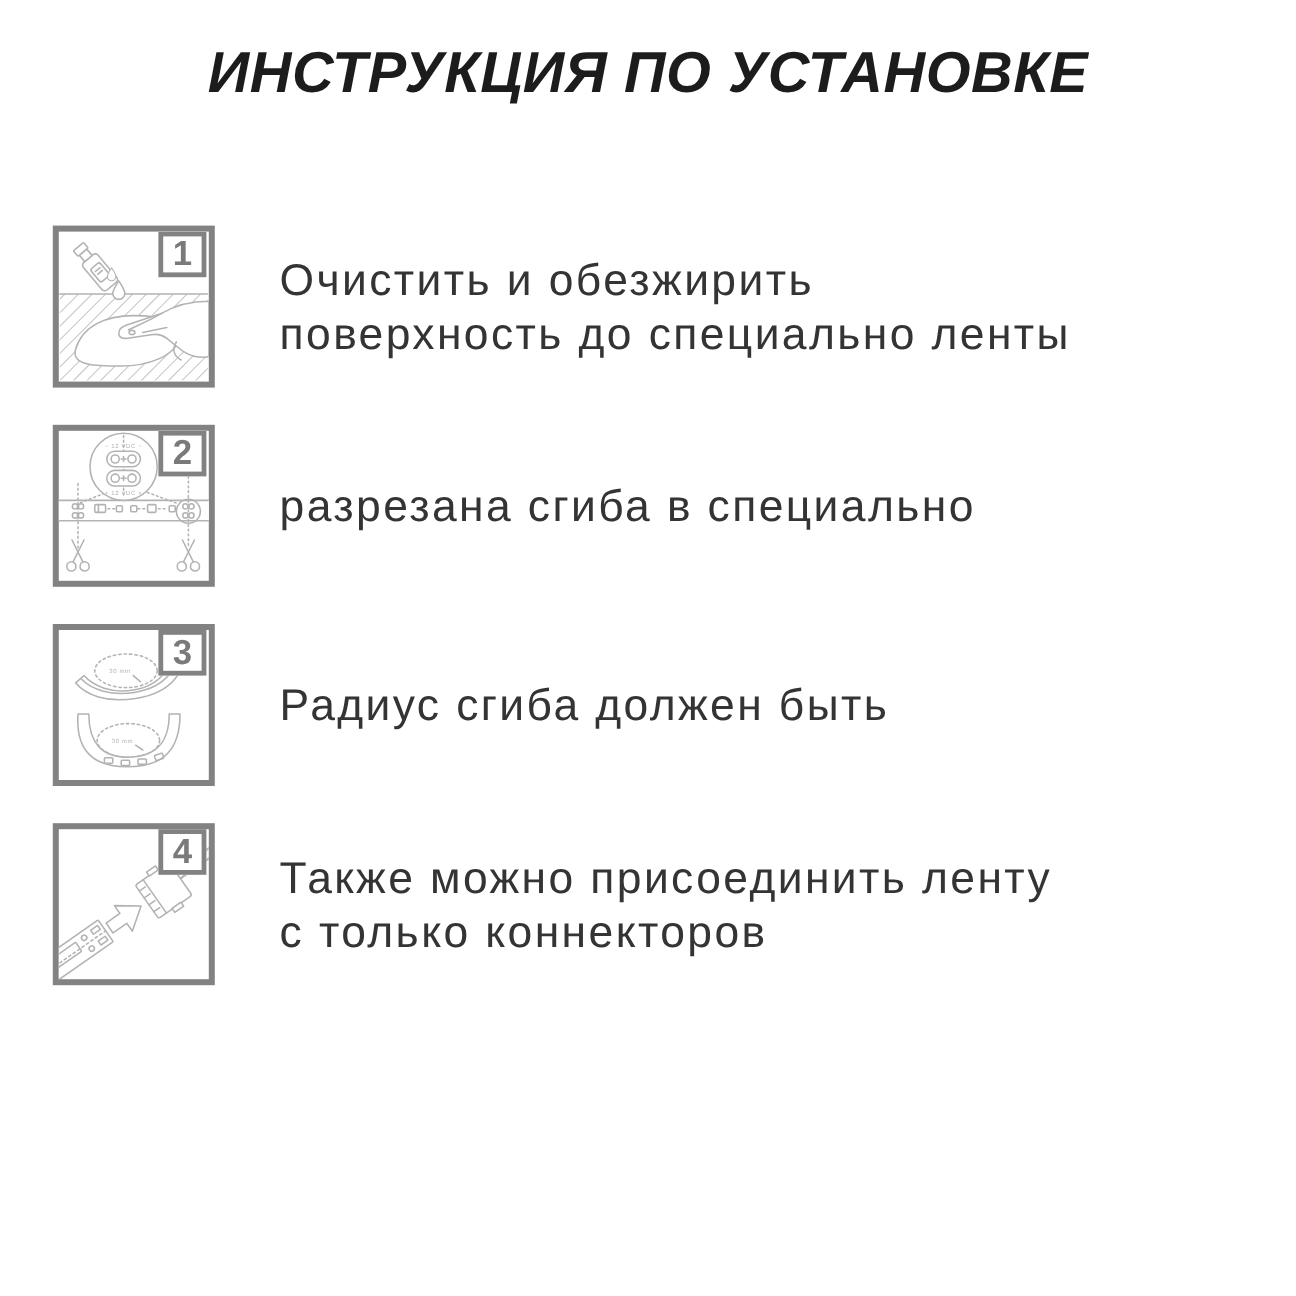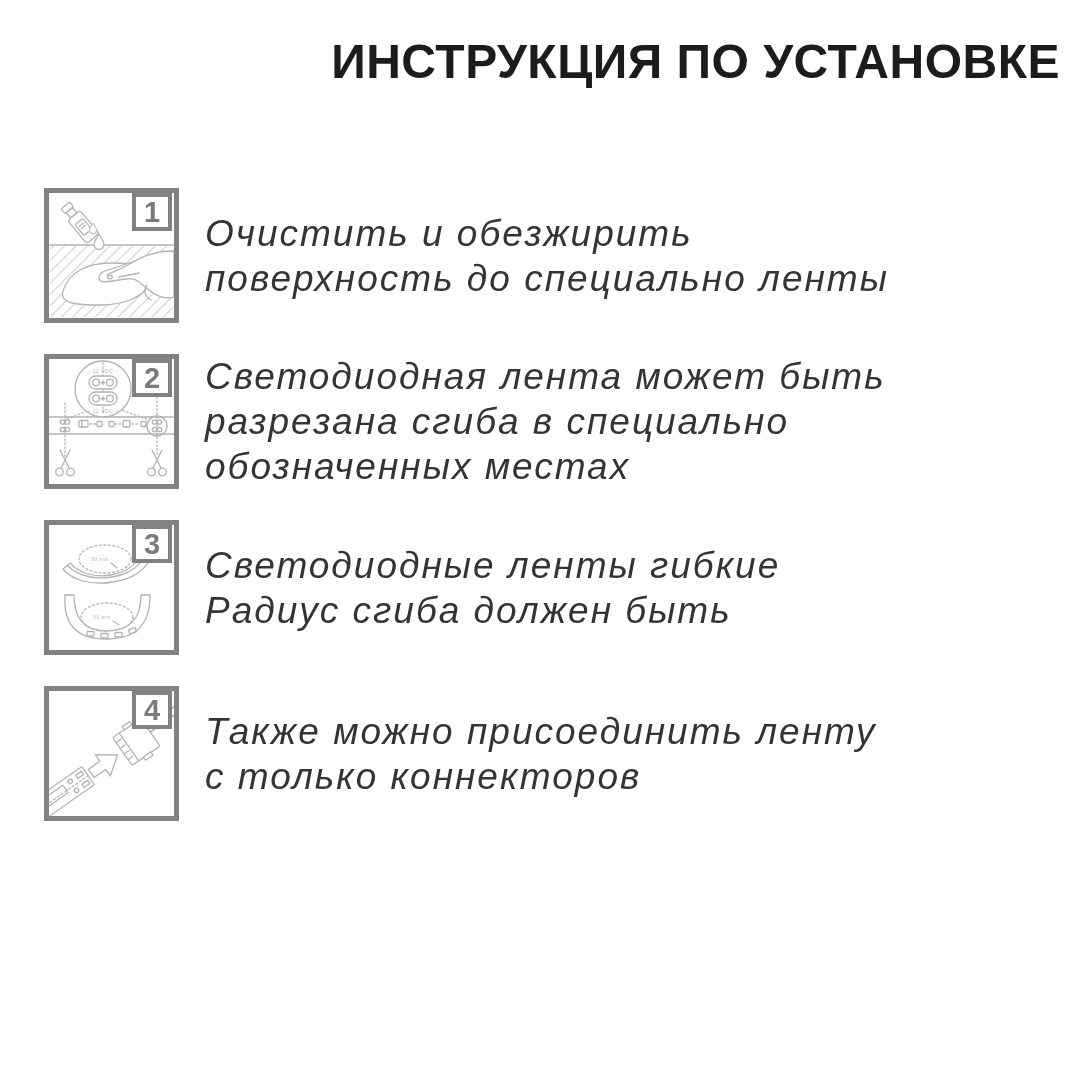--- a/index.html
+++ b/index.html
@@ -13,26 +13,27 @@
   html,body{margin:0;padding:0;}
   body{
     width:1080px;height:1080px;
     background:var(--page-bg,#fff);
     font-family:"Liberation Sans", sans-serif;
     overflow:hidden;
   }
   .page{width:1080px;height:1080px;position:relative;}
   .title{
     margin:36px 20px 0;
-    text-align:right;
+    text-align:center;
     font-weight:bold;
     font-size:48px;
     line-height:52px;
     letter-spacing:0.5px;
     color:var(--title-text,#1c1c1c);
+    font-style:italic;
   }
   .steps{
     margin:100px 0 0 44px;
     display:flex;
     flex-direction:column;
     gap:31px;
   }
   .step{display:flex;align-items:center;}
   .figure{
     position:relative;
@@ -47,26 +48,25 @@
     position:absolute;top:0;right:2px;
     width:40px;height:38px;
     background:#fff;
     border:4px solid var(--frame,#828282);
     box-sizing:border-box;
     display:flex;align-items:center;justify-content:center;
     font-size:29px;font-weight:bold;line-height:1;
     color:var(--badge-number,#7a7a7a);
   }
   .text{
-    margin-left:26px;
+    margin-left:54px;
     font-size:37px;
     line-height:45px;
     letter-spacing:2px;
     color:var(--body-text,#343434);
-    font-style:italic;
   }
   
   .art{stroke:var(--line-art,#b3b3b3);fill:none;stroke-width:1.3;stroke-linecap:round;stroke-linejoin:round;}
   .artf{stroke:var(--line-art,#b3b3b3);fill:#ffffff;stroke-width:1.3;stroke-linejoin:round;}
   .dash{stroke-dasharray:1.5,2.5;}
   .dash2{stroke-dasharray:2,2.5;}
   .artt{fill:var(--line-art,#b3b3b3);stroke:none;font-size:5px;letter-spacing:0.5px;font-family:"Liberation Sans",sans-serif;}
 </style>
 </head>
 <body>
@@ -179,23 +179,21 @@
             <path class="art" d="M-5,-13 L4,5 M5,-13 L-4,5"></path>
             <circle class="art" cx="-5.5" cy="9" r="3.8"></circle>
             <circle class="art" cx="5.5" cy="9" r="3.8"></circle>
           </g>
         </svg>
         <div class="badge">
           <span>2</span>
         </div>
       </div>
       <div class="text">
-        <div>Светодиодная лента может быть</div>
         <div>разрезана сгиба в специально</div>
-        <div>обозначенных местах</div>
       </div>
     </div>
 
     <div class="step">
       <div class="figure">
         <svg viewBox="0 0 125 125">
           <g>
             <ellipse class="art dash2" cx="56" cy="34" rx="26" ry="14"></ellipse>
             <text class="artt" x="51" y="36" text-anchor="middle">30 mm</text>
             <line class="art" x1="62" y1="38" x2="68" y2="43"></line>
@@ -211,21 +209,20 @@
             <rect class="art" x="52" y="108.5" width="7" height="4.5" rx="0.8"></rect>
             <rect class="art" x="66" y="107.5" width="7" height="4.5" rx="0.8"></rect>
             <rect class="art" x="80" y="103.5" width="7" height="4.5" rx="0.8" transform="rotate(-18 83.5 105.5)"></rect>
           </g>
         </svg>
         <div class="badge">
           <span>3</span>
         </div>
       </div>
       <div class="text">
-        <div>Светодиодные ленты гибкие</div>
         <div>Радиус сгиба должен быть</div>
       </div>
     </div>
 
     <div class="step">
       <div class="figure">
         <svg viewBox="0 0 125 125">
           <g transform="rotate(-35 56 74)">
 
             <g>

